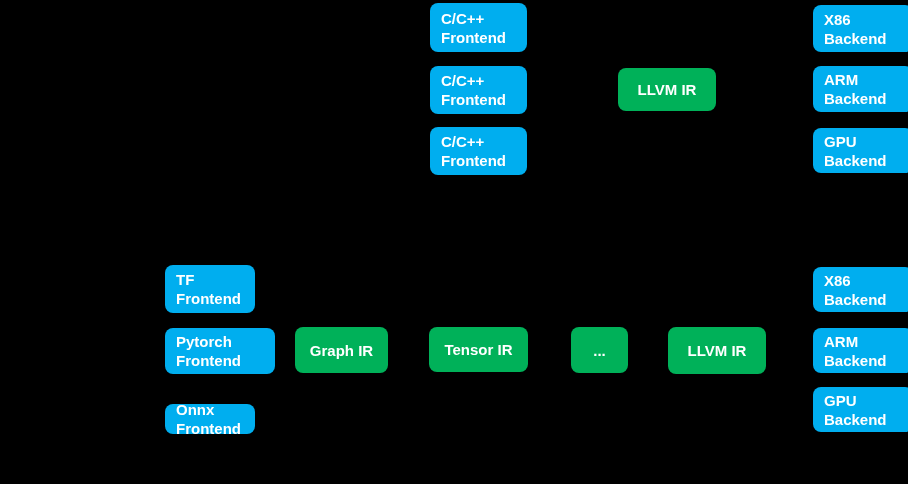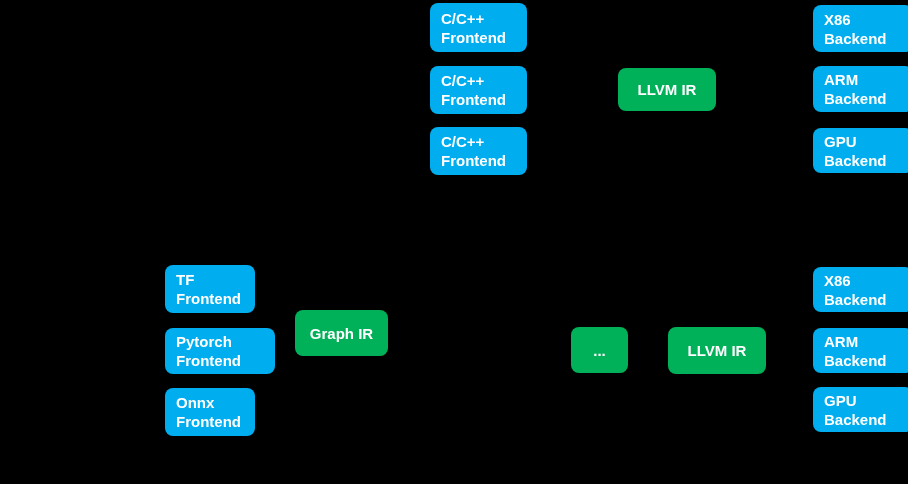--- a/index.html
+++ b/index.html
@@ -68,27 +68,30 @@
   </div>
 
   <div class="node blue left" style="left:165px; top:265px; width:90px; height:48px;">
     <span>TF</span>
     <span>Frontend</span>
   </div>
   <div class="node blue left" style="left:165px; top:328px; width:110px; height:46px;">
     <span>Pytorch</span>
     <span>Frontend</span>
   </div>
-  <div class="node blue left" style="left:165px; top:388px; width:90px; height:48px;">
+  <div class="node blue left" style="left:165px; top:404px; width:90px; height:30px;">
     <span>Onnx</span>
     <span>Frontend</span>
   </div>
 
-  <div class="node green center" style="left:295px; top:310px; width:93px; height:46px;">
+  <div class="node green center" style="left:295px; top:327px; width:93px; height:46px;">
     <span>Graph IR</span>
+  </div>
+  <div class="node green center" style="left:429px; top:327px; width:99px; height:45px;">
+    <span>Tensor IR</span>
   </div>
   <div class="node green center" style="left:571px; top:327px; width:57px; height:46px;">
     <span>...</span>
   </div>
   <div class="node green center" style="left:668px; top:327px; width:98px; height:47px;">
     <span>LLVM IR</span>
   </div>
 
   <div class="node blue left" style="left:813px; top:267px; width:100px; height:45px;">
     <span>X86</span>

